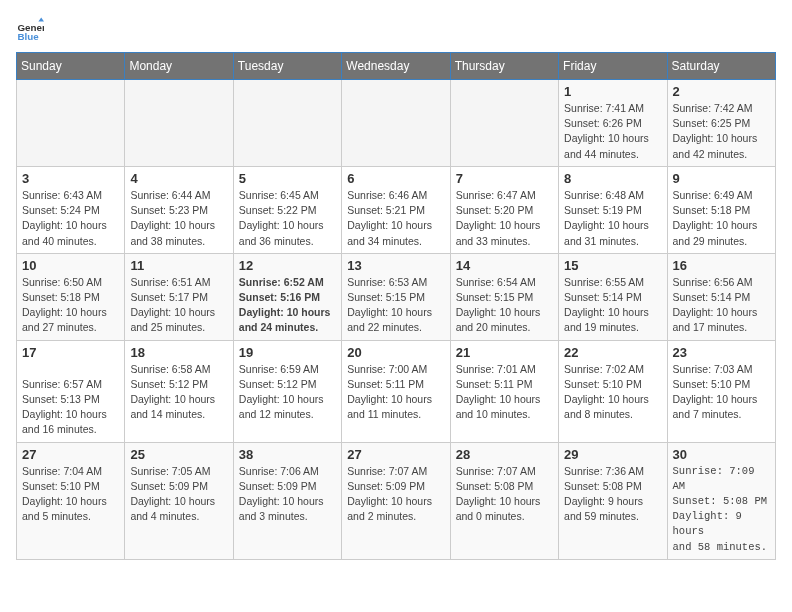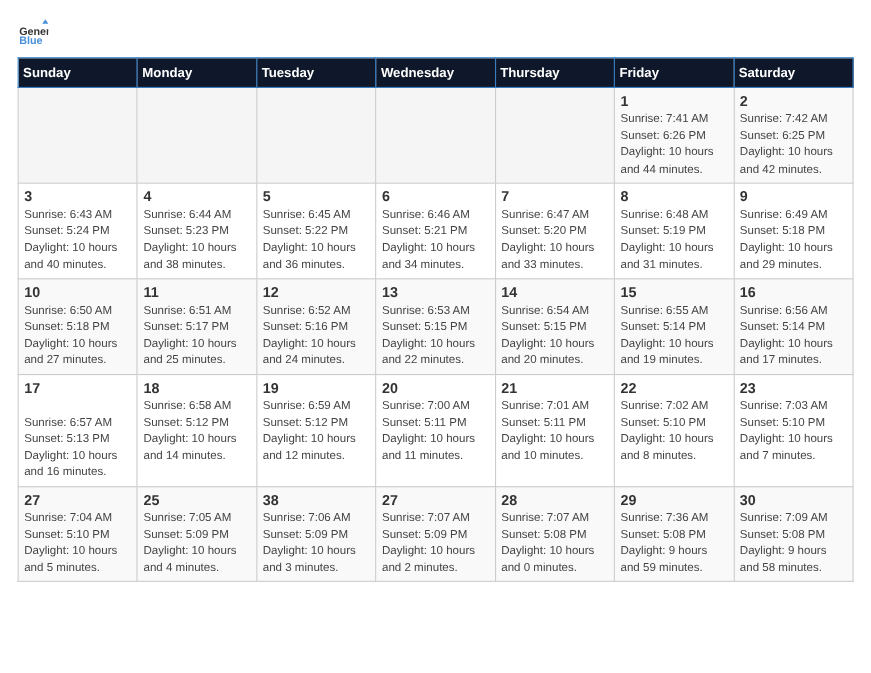--- a/index.html
+++ b/index.html
@@ -36,26 +36,26 @@
     .location-title {
       font-size: 15px;
       color: #555;
     }
     .calendar {
       width: 100%;
       border-collapse: collapse;
       font-size: 11px;
     }
     .calendar thead th {
-      background: #0f172a;
+      background: #737373;
       color: #fff;
       padding: 6px 4px;
       text-align: left;
       font-size: 12px;
-      font-weight: bold;
+      font-weight: normal;
       border: 1px solid #3a7fc1;
     }
     .calendar tbody td {
       border: 1px solid #ccc;
       vertical-align: top;
       padding: 4px 5px;
       width: 108px;
       min-height: 80px;
       background: #fff;
     }
@@ -193,21 +193,21 @@
         </td>
         <td>
           <span class="day-number">11</span>
           <div class="day-detail" style="white-space: pre-line;">Sunrise: 6:51 AM
 Sunset: 5:17 PM
 Daylight: 10 hours
 and 25 minutes.</div>
         </td>
         <td>
           <span class="day-number">12</span>
-          <div class="day-detail" style="white-space: pre-line;">Sunrise: 6:52 AM
+          <div class="day-detail" style="white-space: pre-line; font-weight: bold;">Sunrise: 6:52 AM
 Sunset: 5:16 PM
 Daylight: 10 hours
 and 24 minutes.</div>
         </td>
         <td>
           <span class="day-number">13</span>
           <div class="day-detail" style="white-space: pre-line;">Sunrise: 6:53 AM
 Sunset: 5:15 PM
 Daylight: 10 hours
 and 22 minutes.</div>
@@ -323,20 +323,20 @@
         </td>
         <td>
           <span class="day-number">29</span>
           <div class="day-detail" style="white-space: pre-line;">Sunrise: 7:36 AM
 Sunset: 5:08 PM
 Daylight: 9 hours
 and 59 minutes.</div>
         </td>
         <td>
           <span class="day-number">30</span>
-          <div class="day-detail" style="white-space: pre-line;">Sunrise: 7:09 AM
+          <div class="day-detail" style="white-space: pre-line; font-family: Liberation Mono, monospace;">Sunrise: 7:09 AM
 Sunset: 5:08 PM
 Daylight: 9 hours
 and 58 minutes.</div>
         </td>
       </tr>
     </tbody>
 </table>
 
 </body></html>

